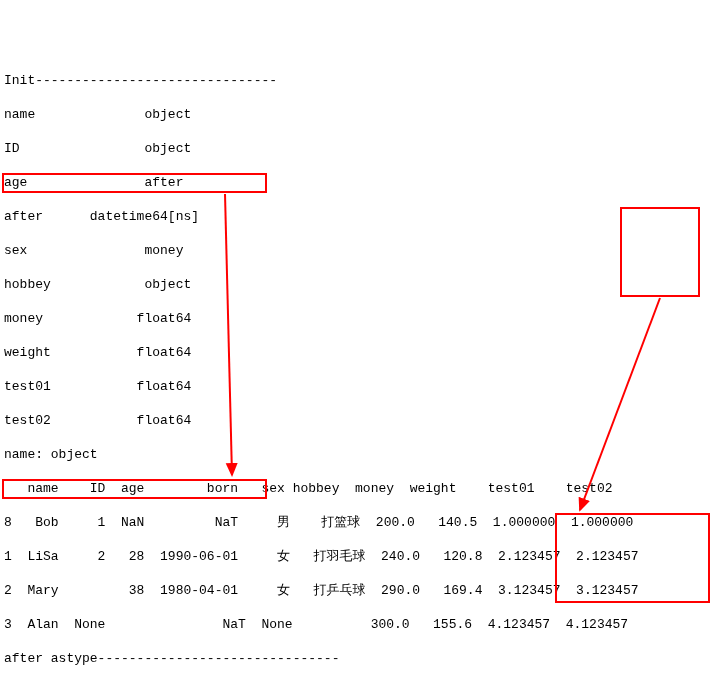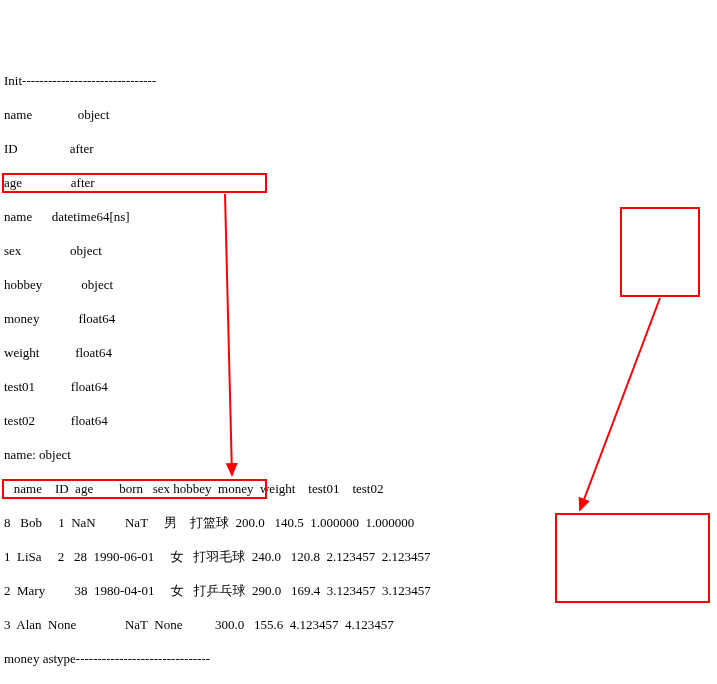--- a/index.html
+++ b/index.html
@@ -9,56 +9,56 @@
     font-size: 13px;
     line-height: 17px;
     color: #000;
     background: #fff;
     white-space: pre;
     position: relative;
     width: 717px;
     height: 684px;
     box-sizing: border-box;
   }
-  .line { display: block; font-family: Liberation Serif, serif; }
+  .line { display: block; }
   .redbox {
     position: absolute;
     border: 2px solid #ff0000;
     box-sizing: border-box;
     pointer-events: none;
   }
   svg.arrow {
     position: absolute;
     pointer-events: none;
     overflow: visible;
   }
 </style>
 </head>
 <body>
 
 
 
 <span class="line">Init-------------------------------</span>
 <span class="line">name              object</span>
-<span class="line">ID                after</span>
+<span class="line">ID                object</span>
 <span class="line">age               after</span>
-<span class="line">name      datetime64[ns]</span>
-<span class="line">sex               object</span>
+<span class="line">after      datetime64[ns]</span>
+<span class="line">sex               money</span>
 <span class="line">hobbey            object</span>
 <span class="line">money            float64</span>
 <span class="line">weight           float64</span>
 <span class="line">test01           float64</span>
 <span class="line">test02           float64</span>
 <span class="line">name: object</span>
 <span class="line">   name    ID  age        born   sex hobbey  money  weight    test01    test02</span>
 <span class="line">8   Bob     1  NaN         NaT     男    打篮球  200.0   140.5  1.000000  1.000000</span>
 <span class="line">1  LiSa     2   28  1990-06-01     女   打羽毛球  240.0   120.8  2.123457  2.123457</span>
 <span class="line">2  Mary         38  1980-04-01     女   打乒乓球  290.0   169.4  3.123457  3.123457</span>
 <span class="line">3  Alan  None               NaT  None          300.0   155.6  4.123457  4.123457</span>
-<span class="line">money astype-------------------------------</span>
+<span class="line">after astype-------------------------------</span>
 
 
 
 
 
 
 
 
 
 

